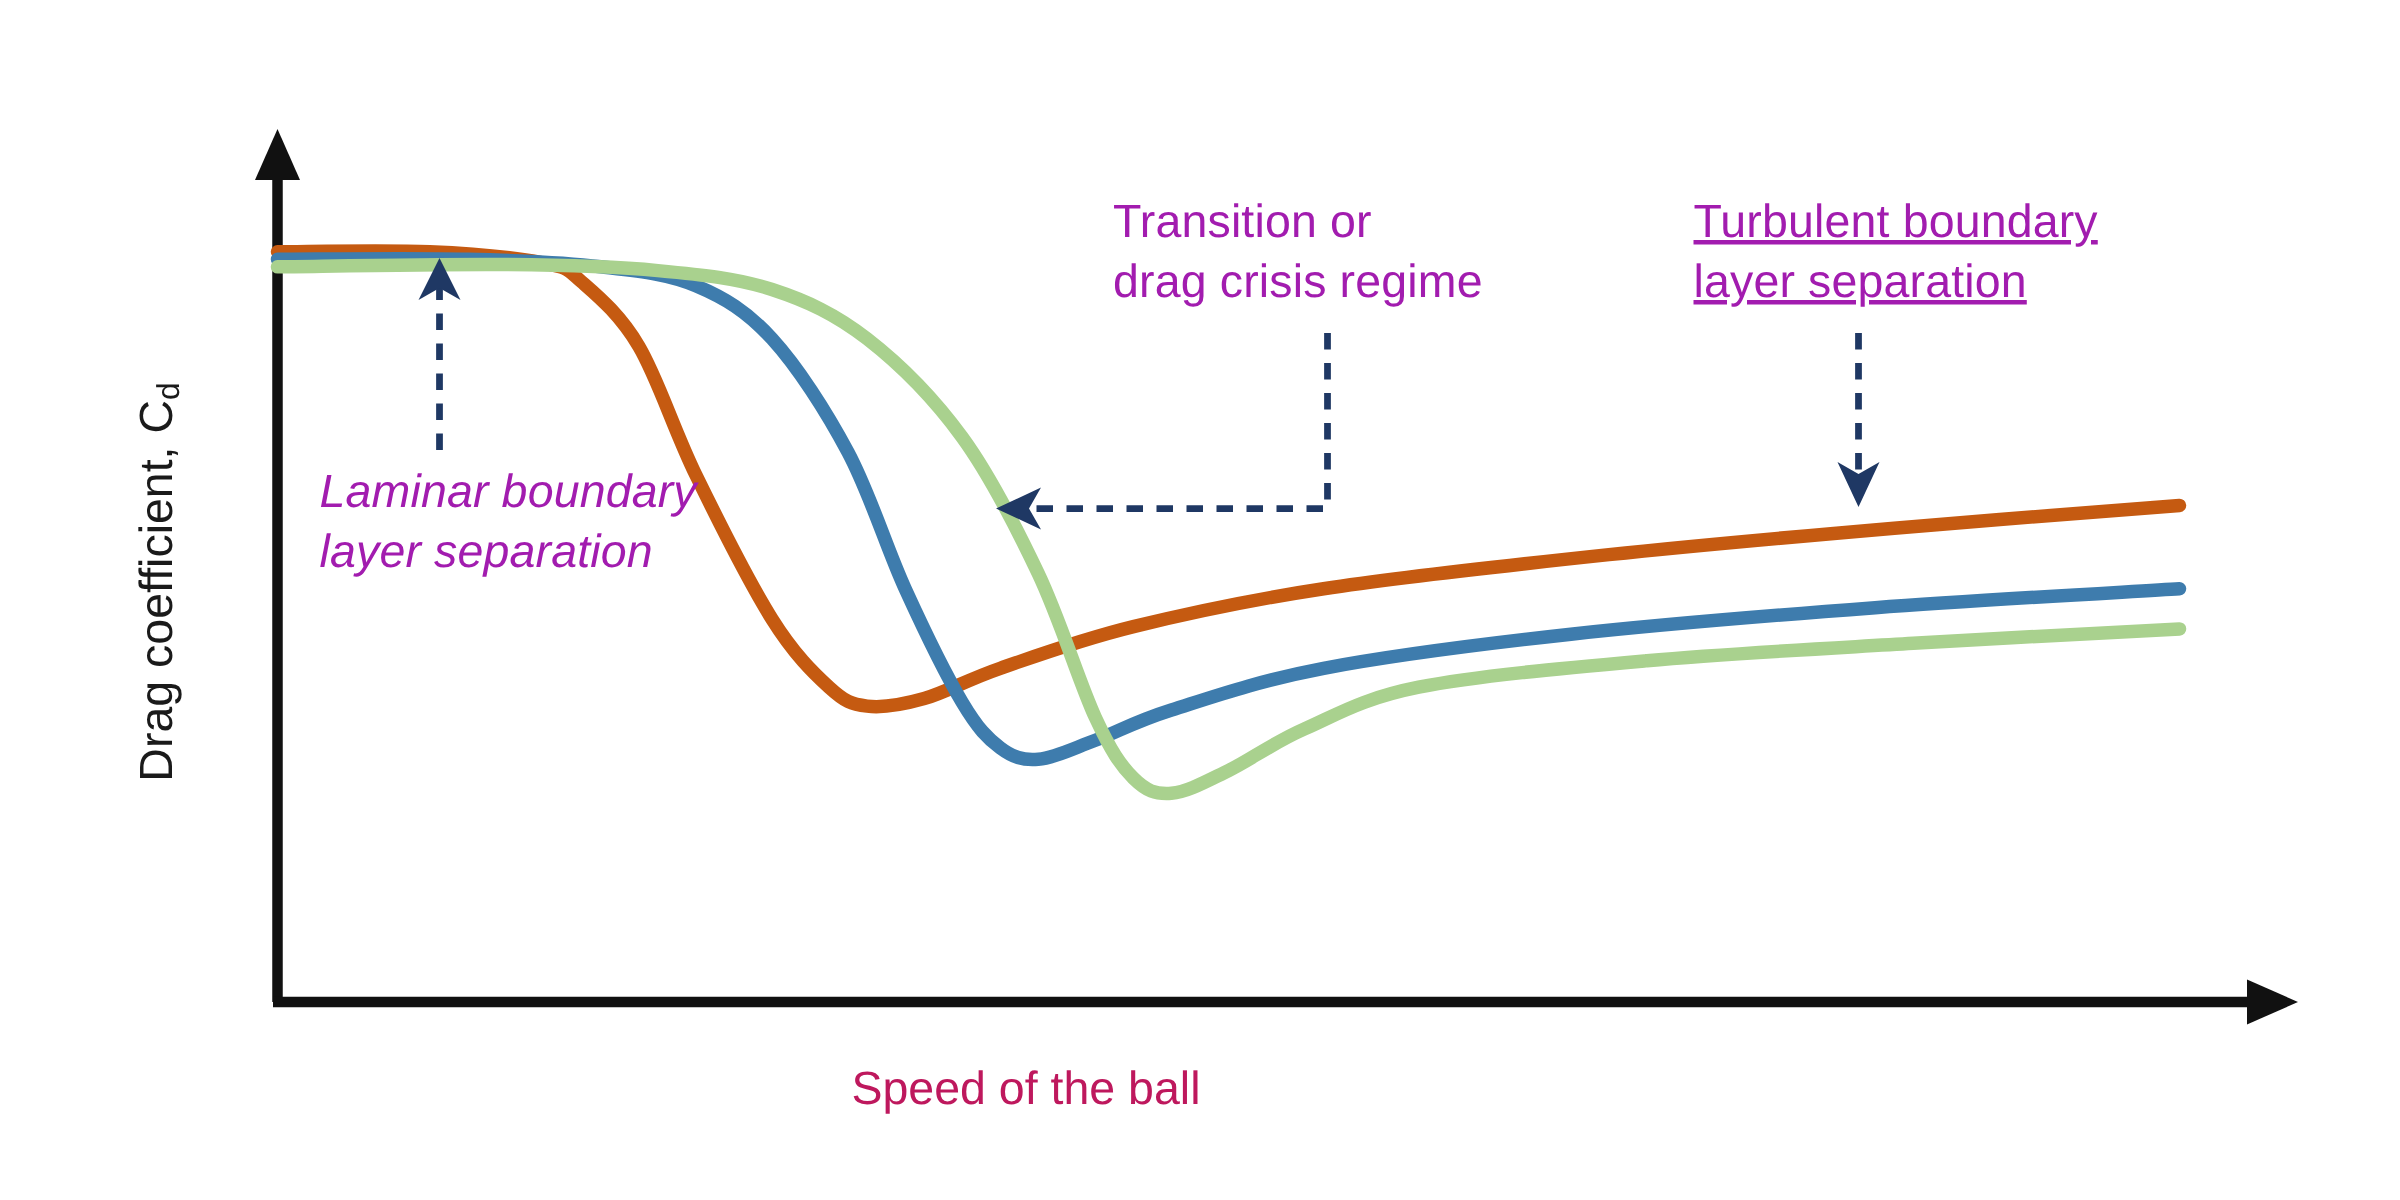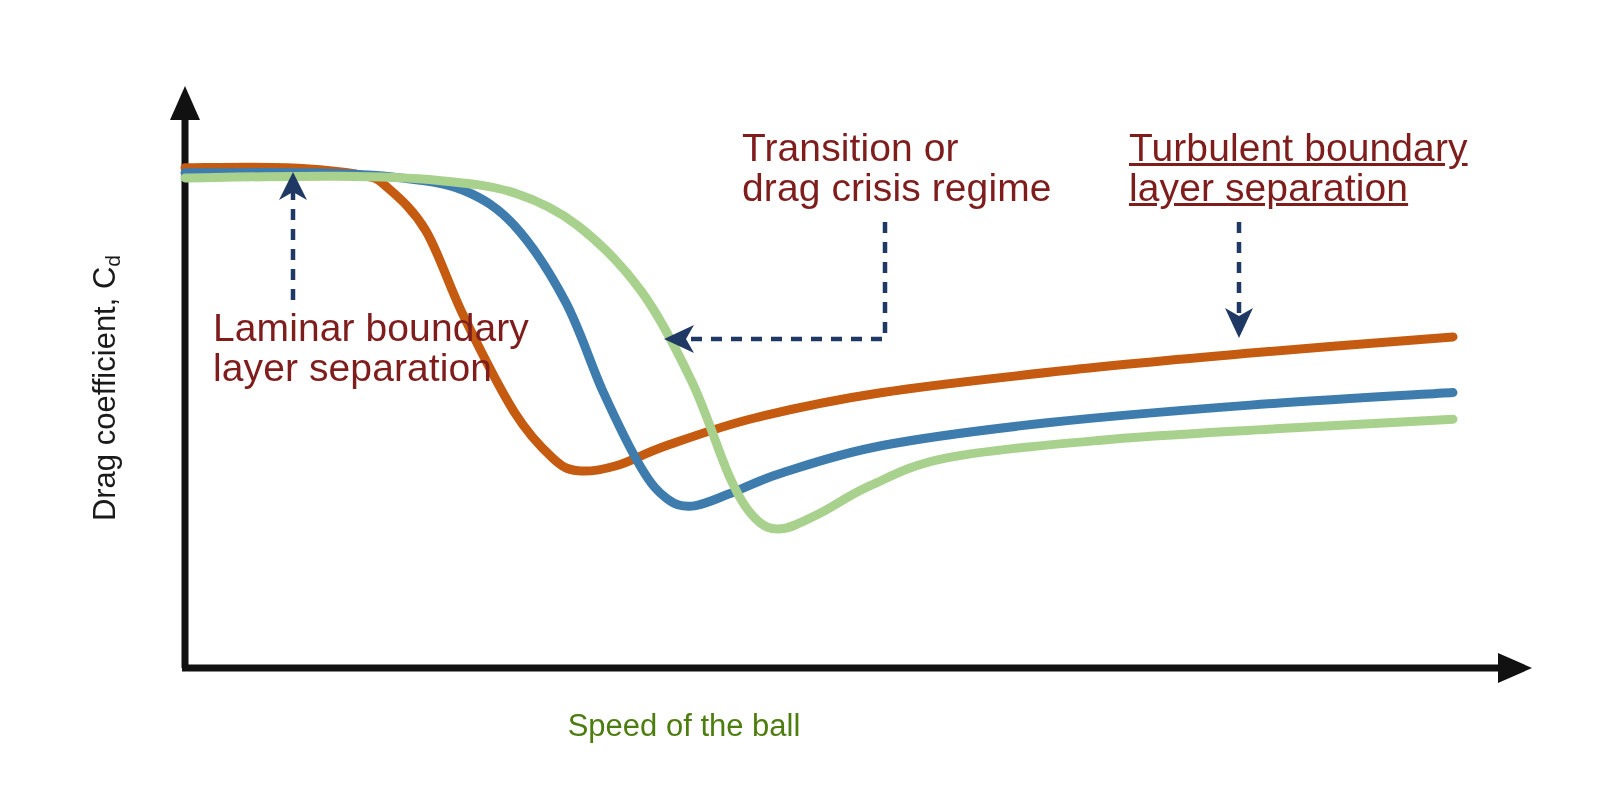--- a/index.html
+++ b/index.html
@@ -48,40 +48,40 @@
     stroke-dasharray: 11 9;
     stroke-linecap: butt;
   }
   .anno-head {
     stroke: none;
   }
   .anno-text {
     position: absolute;
     font-family: "Liberation Sans", sans-serif;
     font-weight: 300;
-    font-size: 39px;
+    font-size: 31px;
     line-height: 40px;
-    color: #7f1d1d;
+    color: #a21caf;
     white-space: pre-line;
     letter-spacing: 0.1px;
   }
-  #anno-laminar  { left: 213px; top: 308px; }
+  #anno-laminar  { left: 213px; top: 308px; font-style: italic; }
   #anno-transition { left: 742px; top: 128px; }
   #anno-turbulent  { left: 1129px; top: 128px; text-decoration: underline; }
 
   #xlabel {
     position: absolute;
     left: 0;
     top: 708px;
     width: 1368px;
     text-align: center;
     font-family: "Liberation Sans", sans-serif;
     font-weight: 300;
     font-size: 31px;
-    color: #4d7c0f;
+    color: #be185d;
   }
   #ylabel-wrap {
     position: absolute;
     left: 86px;
     top: 218px;
     width: 40px;
     height: 340px;
   }
   #ylabel {
     position: absolute;

